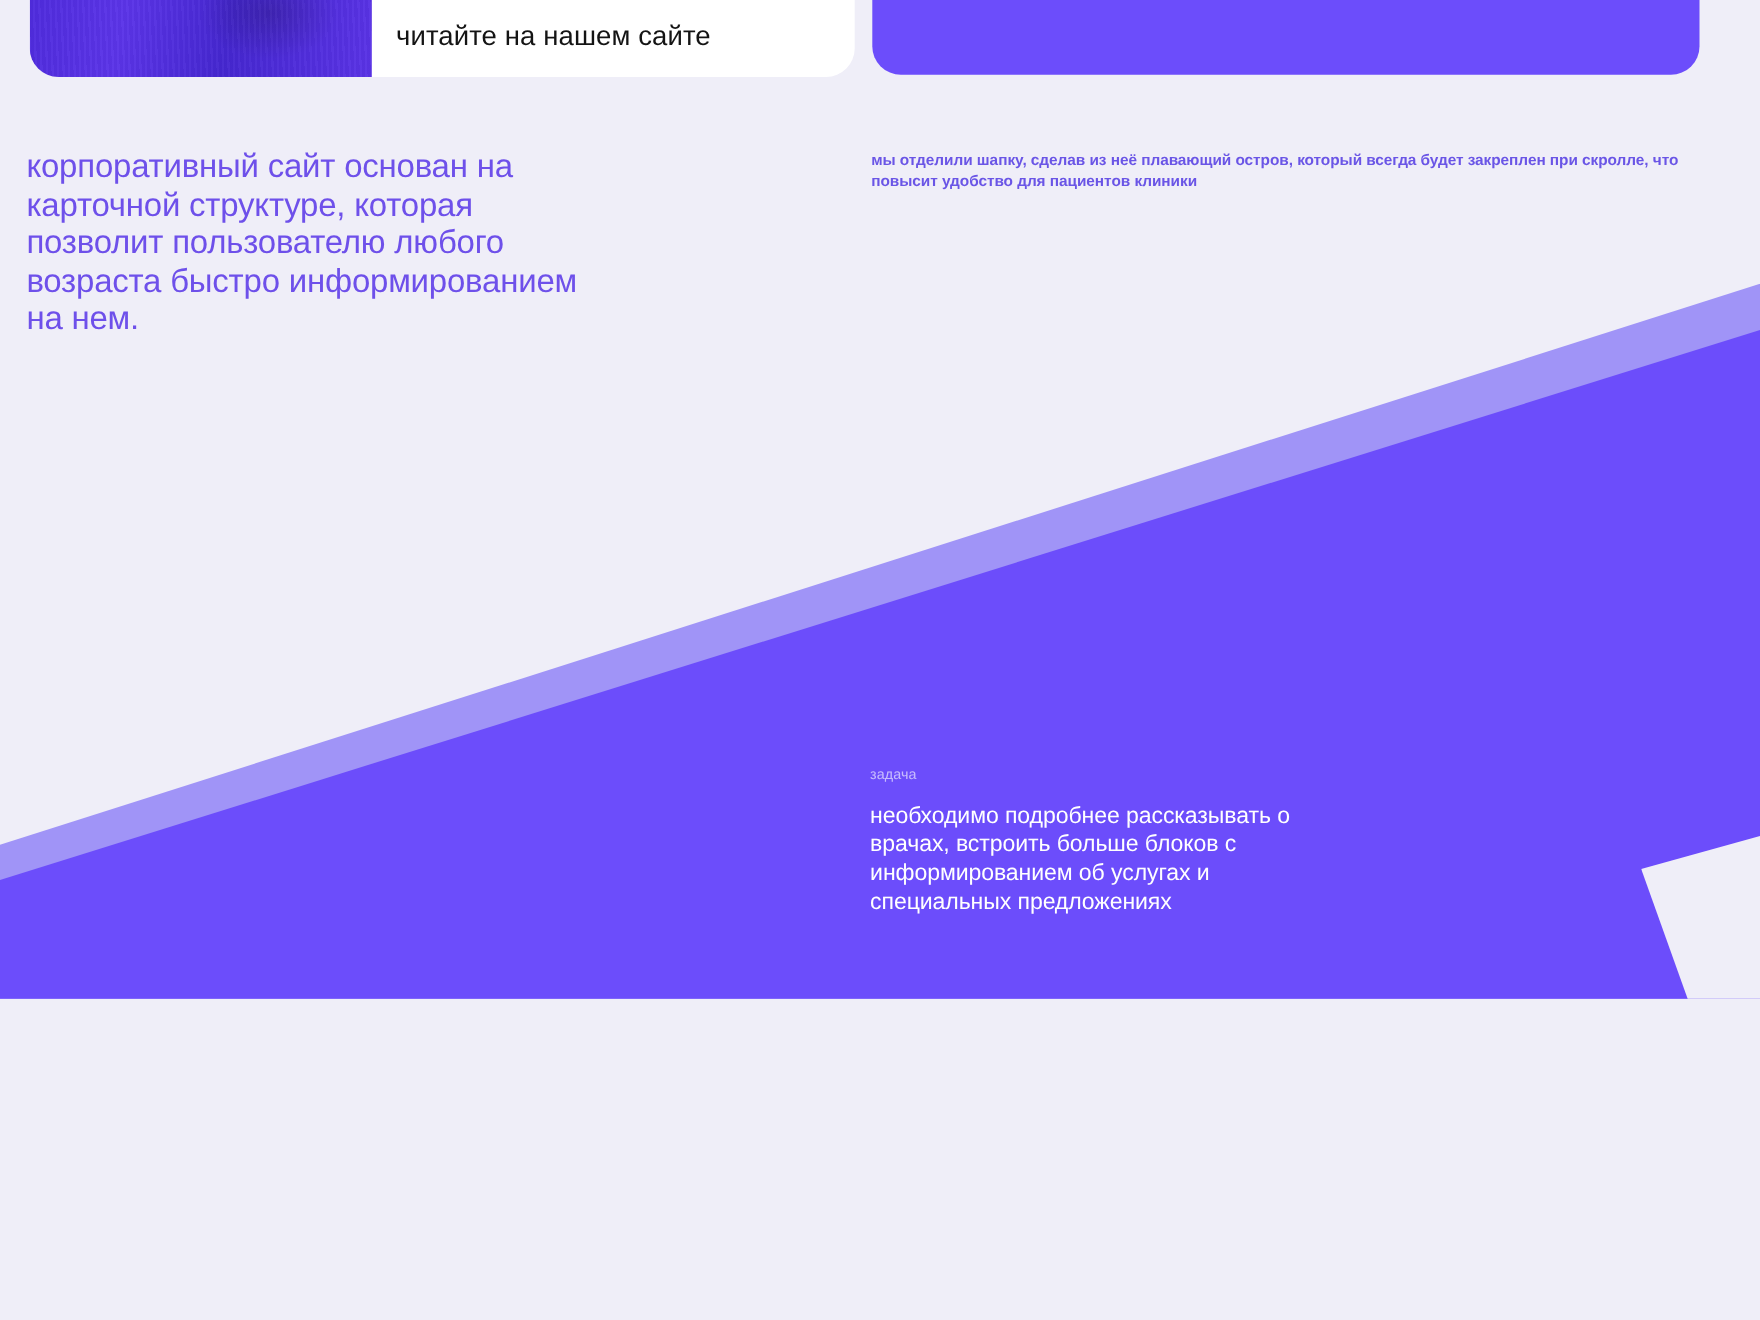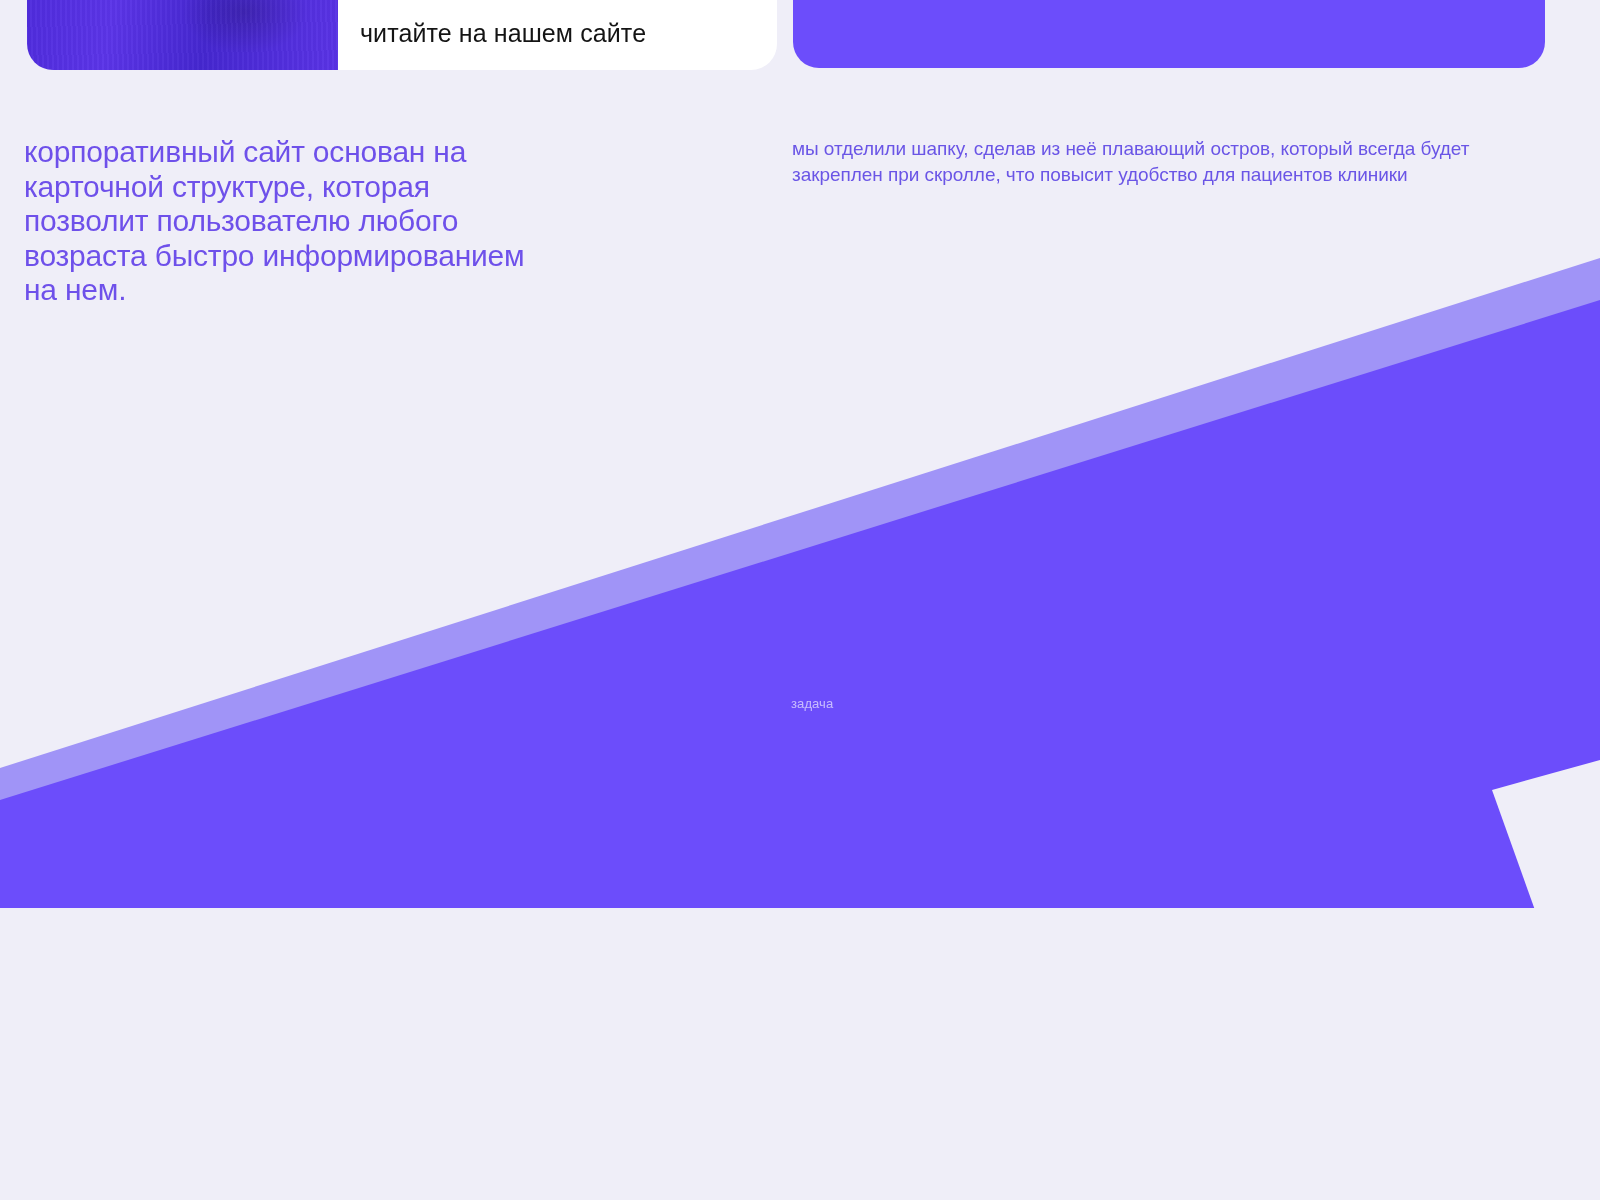--- a/index.html
+++ b/index.html
@@ -53,21 +53,21 @@
   }
 
   
   .intro-left{
     position:absolute; left:24px; top:135px; width:520px;
     font-size:30px; line-height:1.15; font-weight:400;
     color:#6e50ea; letter-spacing:-.2px;
   }
   .intro-right{
     position:absolute; left:792px; top:136px; width:760px;
-    font-size:19px; line-height:1.35; color:#6a55e6; letter-spacing:-.05px;
+    font-size:14px; line-height:1.35; color:#6a55e6; letter-spacing:-.05px;font-weight:bold;
   }
 
   
   .diag-layer{ position:absolute; left:0; top:0; width:1600px; height:980px; overflow:hidden; }
 
   .band-light{
     position:absolute; left:0; top:0; width:1600px; height:980px;
     background:#a094f7;
     clip-path: polygon(1600px 258px, 1600px 980px, 0 980px, 0 768px);
   }
@@ -167,20 +167,21 @@
 
     <div class="card-purple"></div>
   </div>
 
   <div class="intro-left">корпоративный сайт основан на карточной структуре, которая позволит пользователю любого возраста быстро информированием на нем.</div>
 
   <div class="intro-right">мы отделили шапку, сделав из неё плавающий остров, который всегда будет закреплен при скролле, что повысит удобство для пациентов клиники</div>
 
   <div class="task">
     <div class="task-label">задача</div>
+    <div class="task-body">необходимо подробнее рассказывать о врачах, встроить больше блоков с информированием об услугах и специальных предложениях</div>
   </div>
 
   <div class="phone">
     <span class="phone-side l1"></span>
     <span class="phone-side l2"></span>
     <span class="phone-side r1"></span>
     <div class="phone-screen">
       <div class="phone-island"></div>
       <div class="phone-header">
         <span class="phone-logo">DENTDENT</span>

